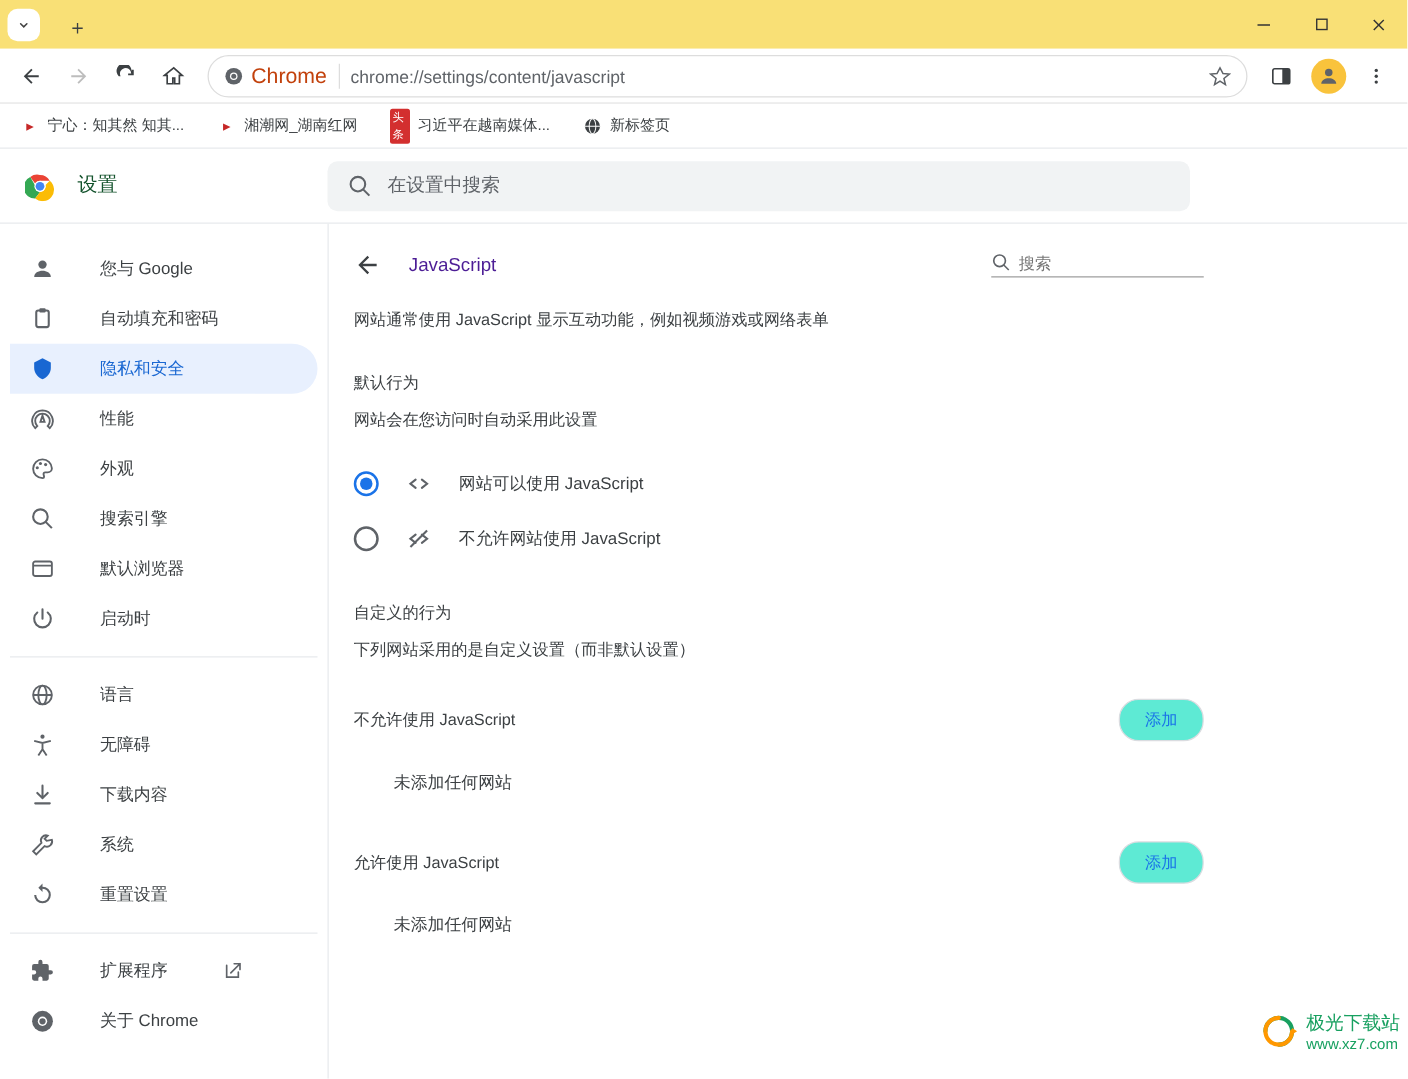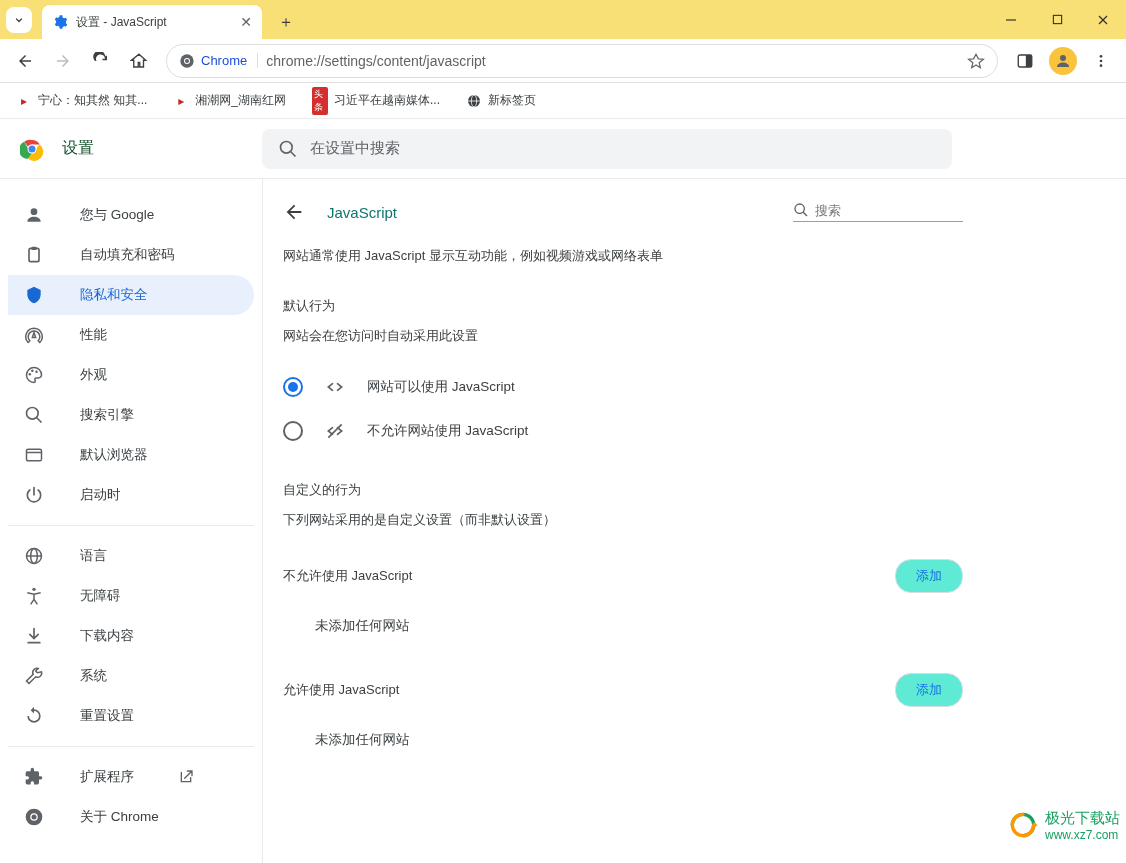--- a/index.html
+++ b/index.html
@@ -16,21 +16,21 @@
 .new-tab { width: 28px; height: 28px; display: flex; align-items: center; justify-content: center; color: #3c4043; font-size: 16px; margin-left: 10px; margin-bottom: 3px; }
 .window-controls { margin-left: auto; display: flex; height: 39px; }
 .window-btn { width: 46px; display: flex; align-items: center; justify-content: center; color: #333; }
 
 
 .toolbar { height: 44px; background: #fff; display: flex; align-items: center; padding: 0 8px; gap: 4px; border-bottom: 1px solid #e0e0e0; }
 .nav-btn { width: 34px; height: 34px; display: flex; align-items: center; justify-content: center; color: #5f6368; border-radius: 50%; }
 .nav-btn.disabled { color: #bdbdbd; }
 .omnibox { flex: 1; height: 34px; background: #fff; border: 1px solid #ddd; border-radius: 17px; display: flex; align-items: center; padding: 0 12px; gap: 8px; margin: 0 6px; }
 .omnibox-icon-wrap { display: flex; align-items: center; gap: 6px; }
-.omnibox-label { font-size: 13px; color: #1d4ed8; border-right: 1px solid #ddd; padding-right: 10px; }
+.omnibox-label { font-size: 17px; color: #c2410c; border-right: 1px solid #ddd; padding-right: 10px; }
 .omnibox-url { font-size: 14px; color: #5f6368; flex: 1; }
 .toolbar-icon { width: 34px; height: 34px; display: flex; align-items: center; justify-content: center; color: #5f6368; }
 .avatar { width: 28px; height: 28px; background: #f9c33c; border-radius: 50%; display: flex; align-items: center; justify-content: center; }
 
 
 .bookmarks { height: 36px; background: #fff; display: flex; align-items: center; padding: 0 10px; gap: 14px; border-bottom: 1px solid #e8eaed; }
 .bookmark { display: flex; align-items: center; gap: 6px; font-size: 12px; color: #3c4043; padding: 4px 6px; }
 .bm-icon { width: 16px; height: 16px; display:flex; align-items:center; justify-content:center; }
 
 
@@ -48,21 +48,21 @@
 .sb-icon { width: 20px; color: #5f6368; display:flex; align-items:center; justify-content:center; }
 .sidebar-divider { height: 1px; background: #e8eaed; margin: 10px 0; }
 .ext-open { margin-left: 8px; color: #5f6368; }
 .content-divider { width: 1px; background: #e8eaed; }
 
 
 .content { flex: 1; padding: 22px 0 40px 0; overflow-y: auto; }
 .content-inner { max-width: 680px; margin: 0 0 0 20px; }
 .content-header { display: flex; align-items: center; gap: 22px; margin-bottom: 24px; }
 .back-arrow { color: #3c4043; display:flex; }
-.content-title { font-size: 15px; color: #0f766e; flex: 1; }
+.content-title { font-size: 15px; color: #4c1d95; flex: 1; }
 .content-search { display: flex; align-items: center; gap: 6px; border-bottom: 1px solid #9e9e9e; padding-bottom: 3px; width: 170px; }
 .content-search input { border: none; outline: none; font-size: 13px; color: #5f6368; width: 140px; background: transparent; }
 .desc { font-size: 13px; color: #3c4043; margin-bottom: 32px; }
 .section-label { font-size: 13px; color: #3c4043; margin-bottom: 12px; }
 .section-sub { font-size: 13px; color: #3c4043; margin-bottom: 20px; }
 .radio-row { display: flex; align-items: center; gap: 22px; padding: 12px 0; }
 .radio-outer { width: 20px; height: 20px; border: 2px solid #5f6368; border-radius: 50%; display:flex; align-items:center; justify-content:center; }
 .radio-outer.selected { border-color: #1a73e8; }
 .radio-inner { width: 10px; height: 10px; background: #1a73e8; border-radius: 50%; }
 .radio-icon { color: #5f6368; display:flex; }
@@ -85,29 +85,20 @@
 <body>
 
 <div class="titlebar">
   <div class="tab-dropdown">
     <div class="tab-dropdown-inner">
       <svg width="12" height="12" viewBox="0 0 24 24">
           <path d="M7 10l5 5 5-5" stroke="#444" stroke-width="2.5" fill="none" stroke-linecap="round"></path>
         </svg>
     </div>
   </div>
-  <div class="tab">
-    <span class="tab-favicon">
-      <svg width="16" height="16" viewBox="0 0 24 24">
-          <path fill="#1a73e8" d="M12 8a4 4 0 100 8 4 4 0 000-8zm8.94 4a7 7 0 00-.14-1.4l2.03-1.58-2-3.46-2.39.96a7 7 0 00-2.42-1.4L15.5 2h-4l-.52 2.52a7 7 0 00-2.42 1.4l-2.39-.96-2 3.46L6.2 10.6A7 7 0 006.06 12a7 7 0 00.14 1.4L4.17 15l2 3.46 2.39-.96a7 7 0 002.42 1.4L11.5 22h4l.52-2.52a7 7 0 002.42-1.4l2.39.96 2-3.46-2.03-1.58c.09-.46.14-.92.14-1.4z"></path>
-        </svg>
-    </span>
-    <span class="tab-title">设置 - JavaScript</span>
-    <span class="tab-close">✕</span>
-  </div>
   <div class="new-tab">＋</div>
   <div class="window-controls">
     <div class="window-btn">
         <svg width="12" height="12" viewBox="0 0 12 12">
           <line x1="1" y1="6" x2="11" y2="6" stroke="#333" stroke-width="1.2"></line>
         </svg>
       </div>
     <div class="window-btn">
         <svg width="11" height="11" viewBox="0 0 12 12">
           <rect x="1.5" y="1.5" width="9" height="9" stroke="#333" stroke-width="1.2" fill="none"></rect>

